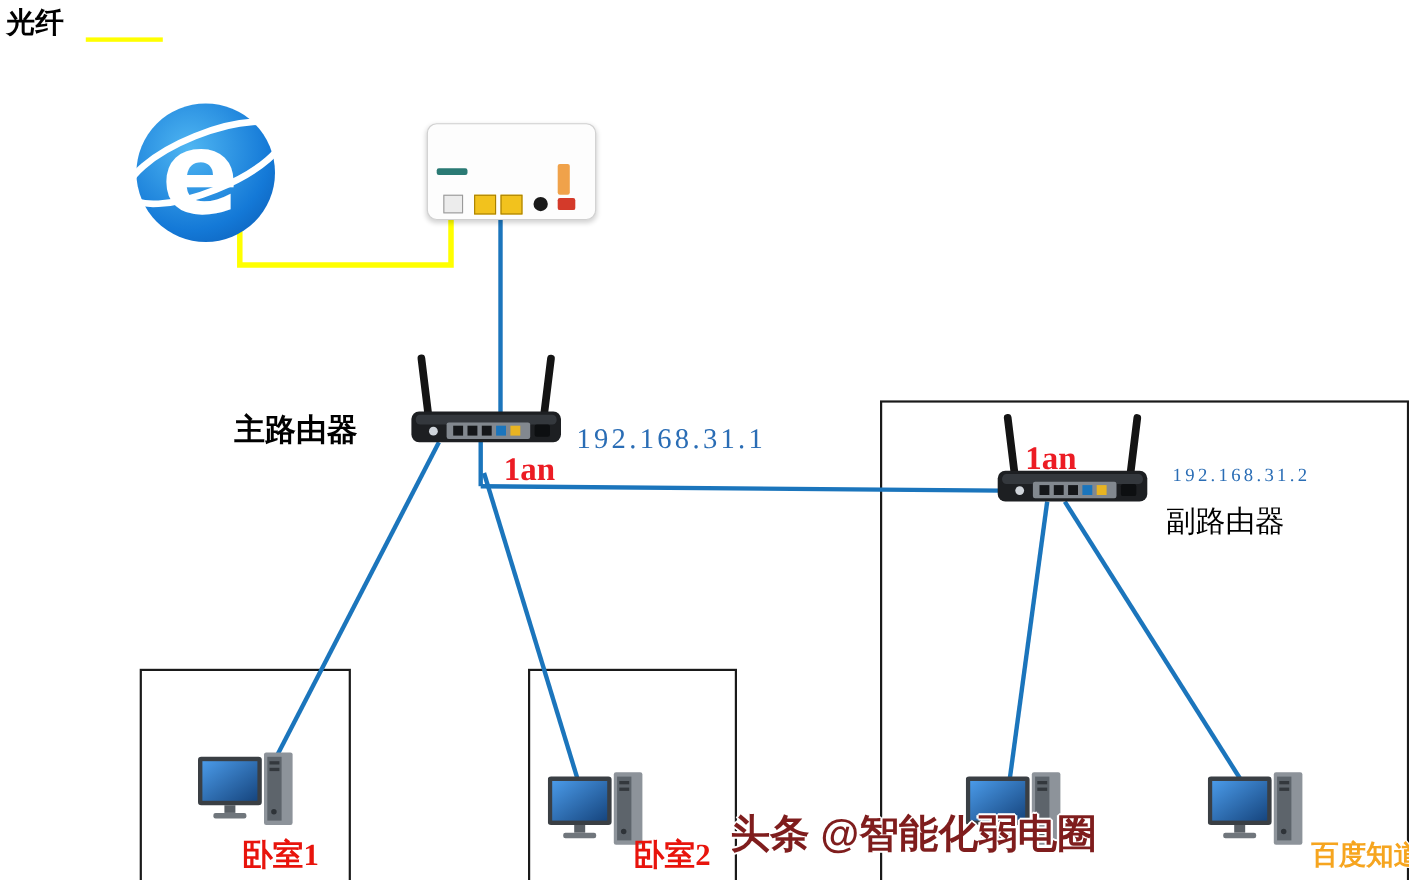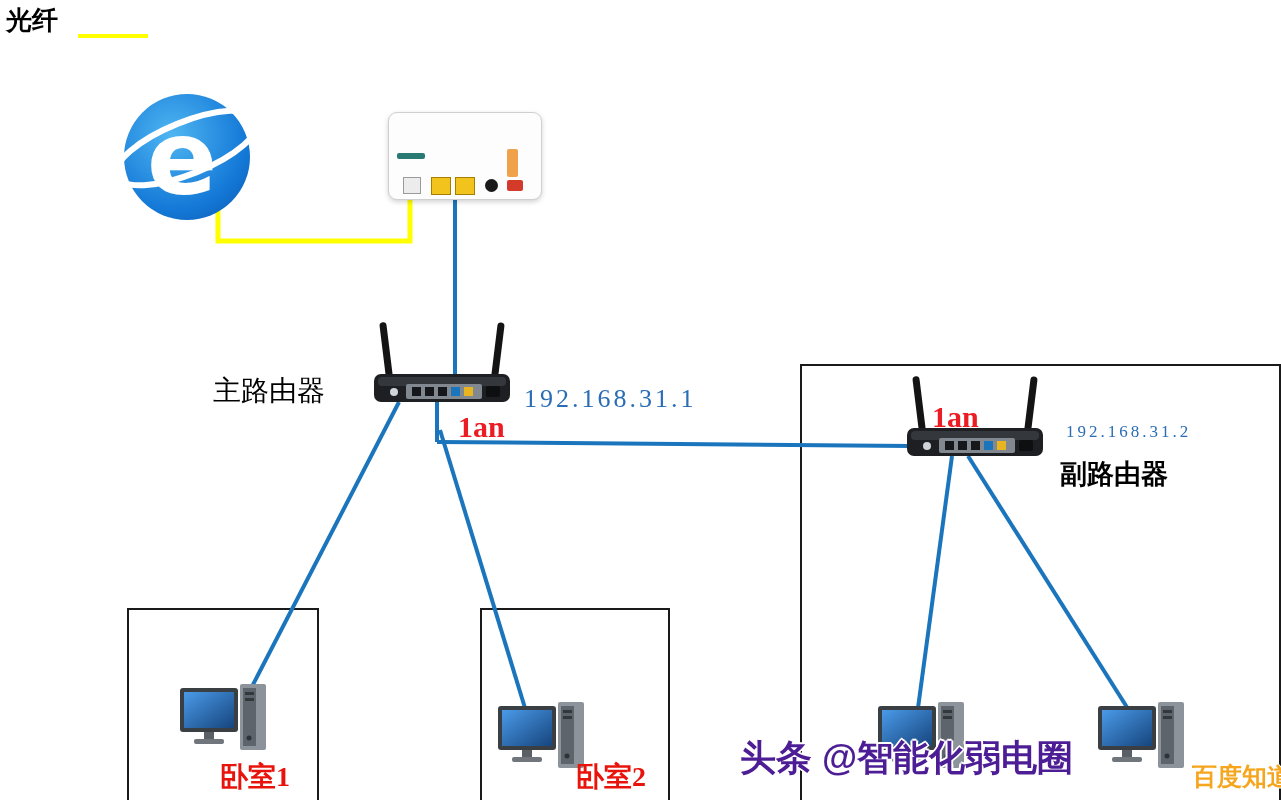--- a/index.html
+++ b/index.html
@@ -47,33 +47,33 @@
   .pc4{left:1098px;top:700px;}
 
   
   .room-box{border:2px solid #1a1a1a;background:transparent;}
   .box-room1{left:127px;top:608px;width:188px;height:194px;}
   .box-room2{left:480px;top:608px;width:186px;height:194px;}
   .box-sub{left:800px;top:364px;width:477px;height:438px;}
 
   
   .lbl{white-space:nowrap;}
-  .lbl-main-router{left:213px;top:372px;font-size:28px;font-weight:400;color:#000;}
+  .lbl-main-router{left:213px;top:372px;font-size:28px;font-weight:700;color:#000;}
   .lbl-main-ip{left:524px;top:384px;font-size:26px;color:#2a6db5;letter-spacing:3px;text-align:center;}
   .lbl-main-port{left:458px;top:410px;font-size:30px;color:#ec1c24;font-weight:600;}
   .lbl-sub-port{left:932px;top:400px;font-size:30px;color:#ec1c24;font-weight:600;}
   .lbl-sub-ip{left:1066px;top:422px;font-size:17px;color:#2a6db5;letter-spacing:3px;}
-  .lbl-sub-router{left:1060px;top:456px;font-size:27px;font-weight:700;color:#000;}
+  .lbl-sub-router{left:1060px;top:456px;font-size:27px;font-weight:400;color:#000;}
   .lbl-room{font-size:28px;font-weight:700;color:#e8140c;}
   .lbl-room1{left:220px;top:758px;}
   .lbl-room2{left:576px;top:758px;}
 
   
   .watermark-headline{
-    left:740px;top:734px;font-size:36px;font-weight:700;color:#4c1d95;
+    left:664px;top:734px;font-size:36px;font-weight:700;color:#7f1d1d;
     font-family:"Liberation Sans",sans-serif;
     text-shadow:-2px 0 #fff,2px 0 #fff,0 -2px #fff,0 2px #fff,
                 -1px -1px #fff,1px 1px #fff,-1px 1px #fff,1px -1px #fff;
     z-index:30;
   }
   .watermark-badge{
     left:1192px;top:760px;font-size:25px;font-weight:700;color:#f6a51f;
     font-family:"Liberation Sans",sans-serif;
     text-shadow:-1px 0 #fff,1px 0 #fff,0 -1px #fff,0 1px #fff;
     z-index:31;

